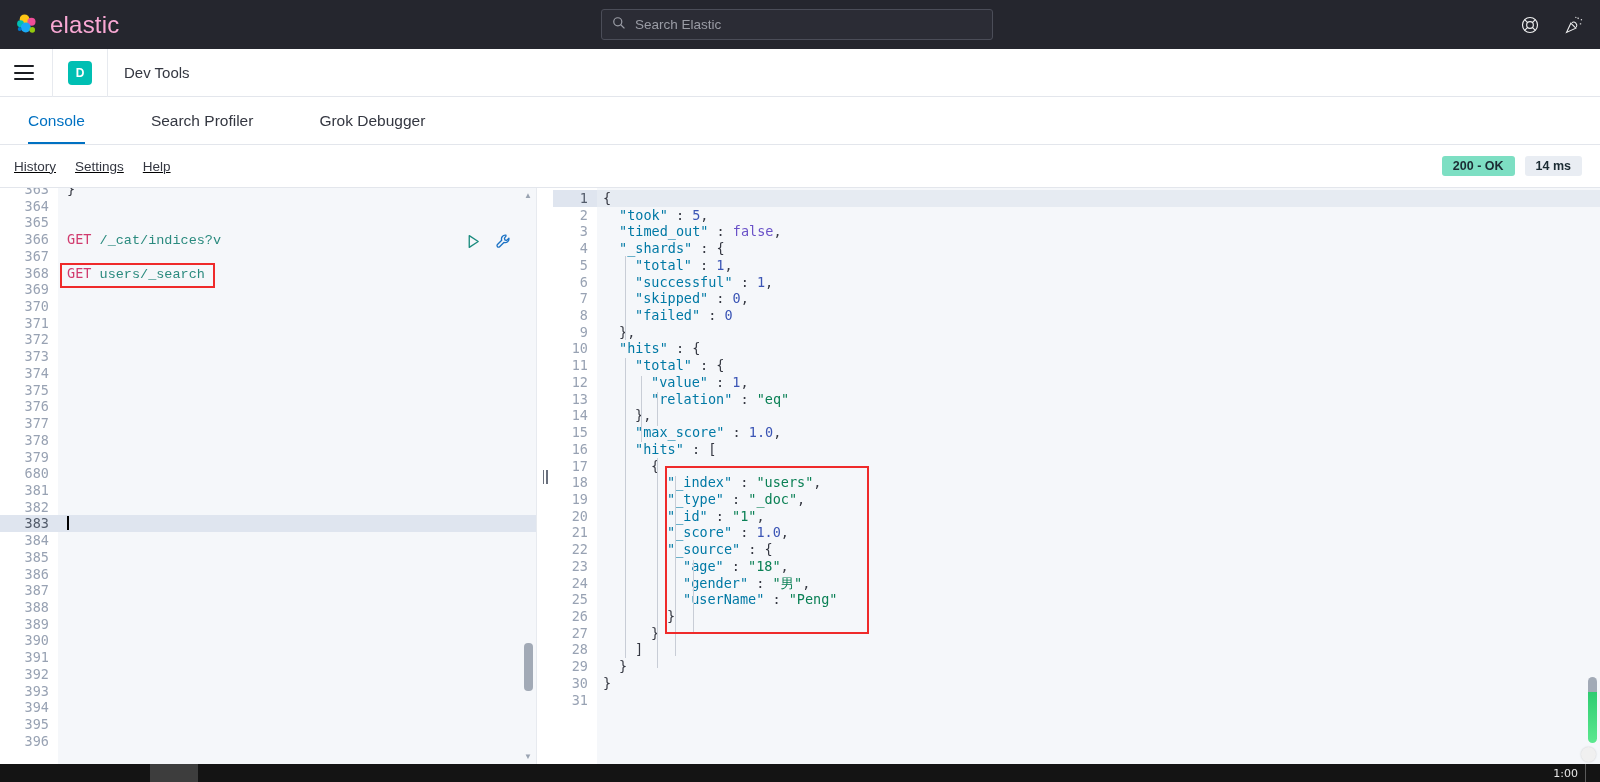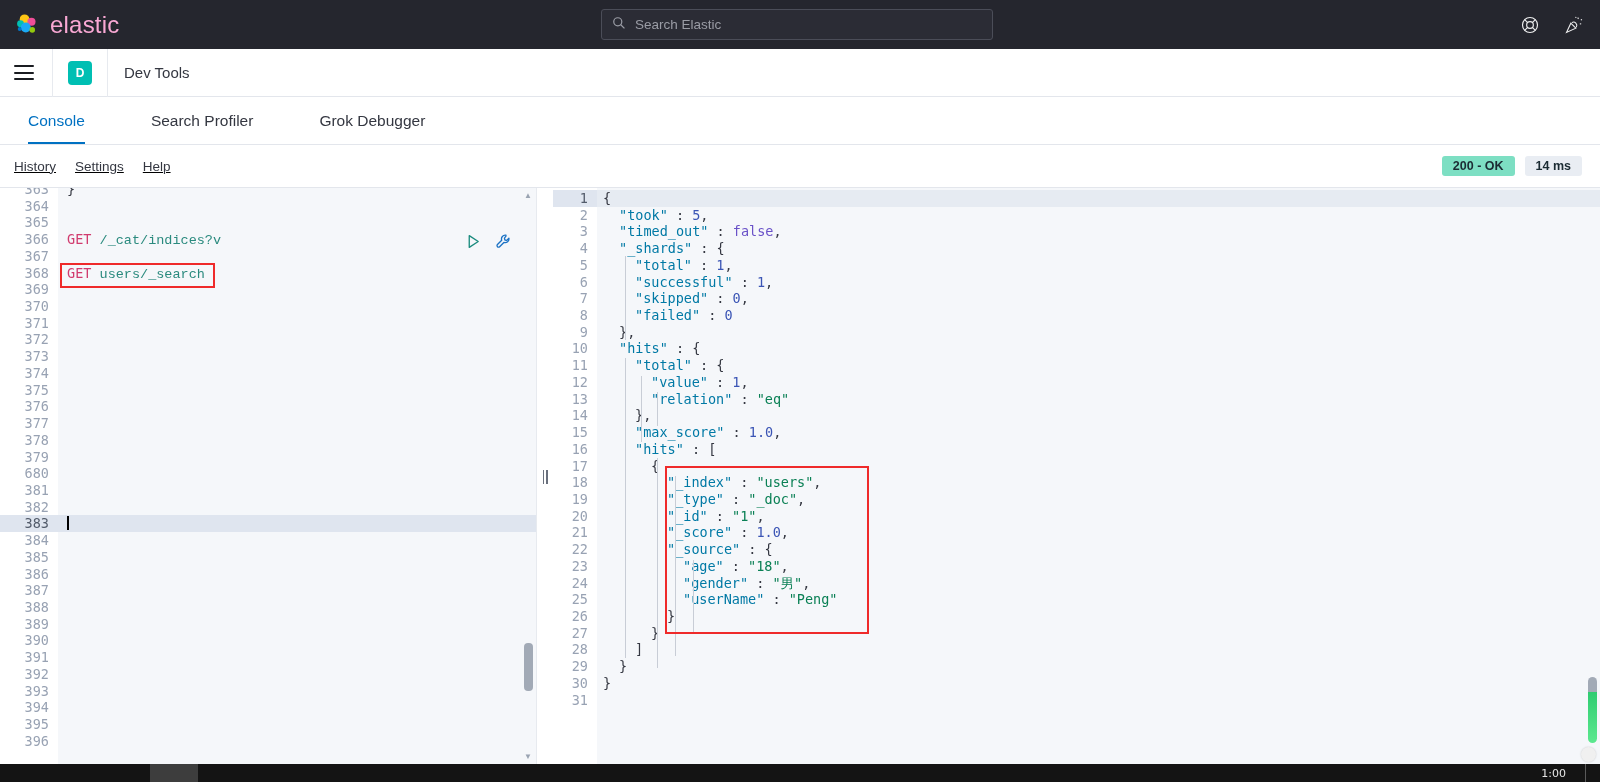--- a/index.html
+++ b/index.html
@@ -196,21 +196,21 @@
   
   .taskbar {
     position: absolute; left: 0; bottom: 0; width: 1600px; height: 18px;
     background: #141414;
   }
   .taskbar .tb-item {
     position: absolute; left: 150px; top: 0; width: 48px; height: 18px;
     background: #3d3d3d;
   }
   .taskbar .tb-clock {
-    position: absolute; right: 34px; top: 3px;
+    position: absolute; right: 22px; top: 3px;
     color: #e6e6e6; font-size: 11px; font-family: "DejaVu Sans", sans-serif;
   }
   .taskbar .tb-div {
     position: absolute; right: 14px; top: 0; width: 1px; height: 18px; background: #5a5a5a;
   }
   .corner-dot {
     position: absolute; right: 4px; bottom: 20px;
     width: 15px; height: 15px; border-radius: 50%;
     background: #f0f0f0; box-shadow: 0 0 2px rgba(0,0,0,.18);
   }

